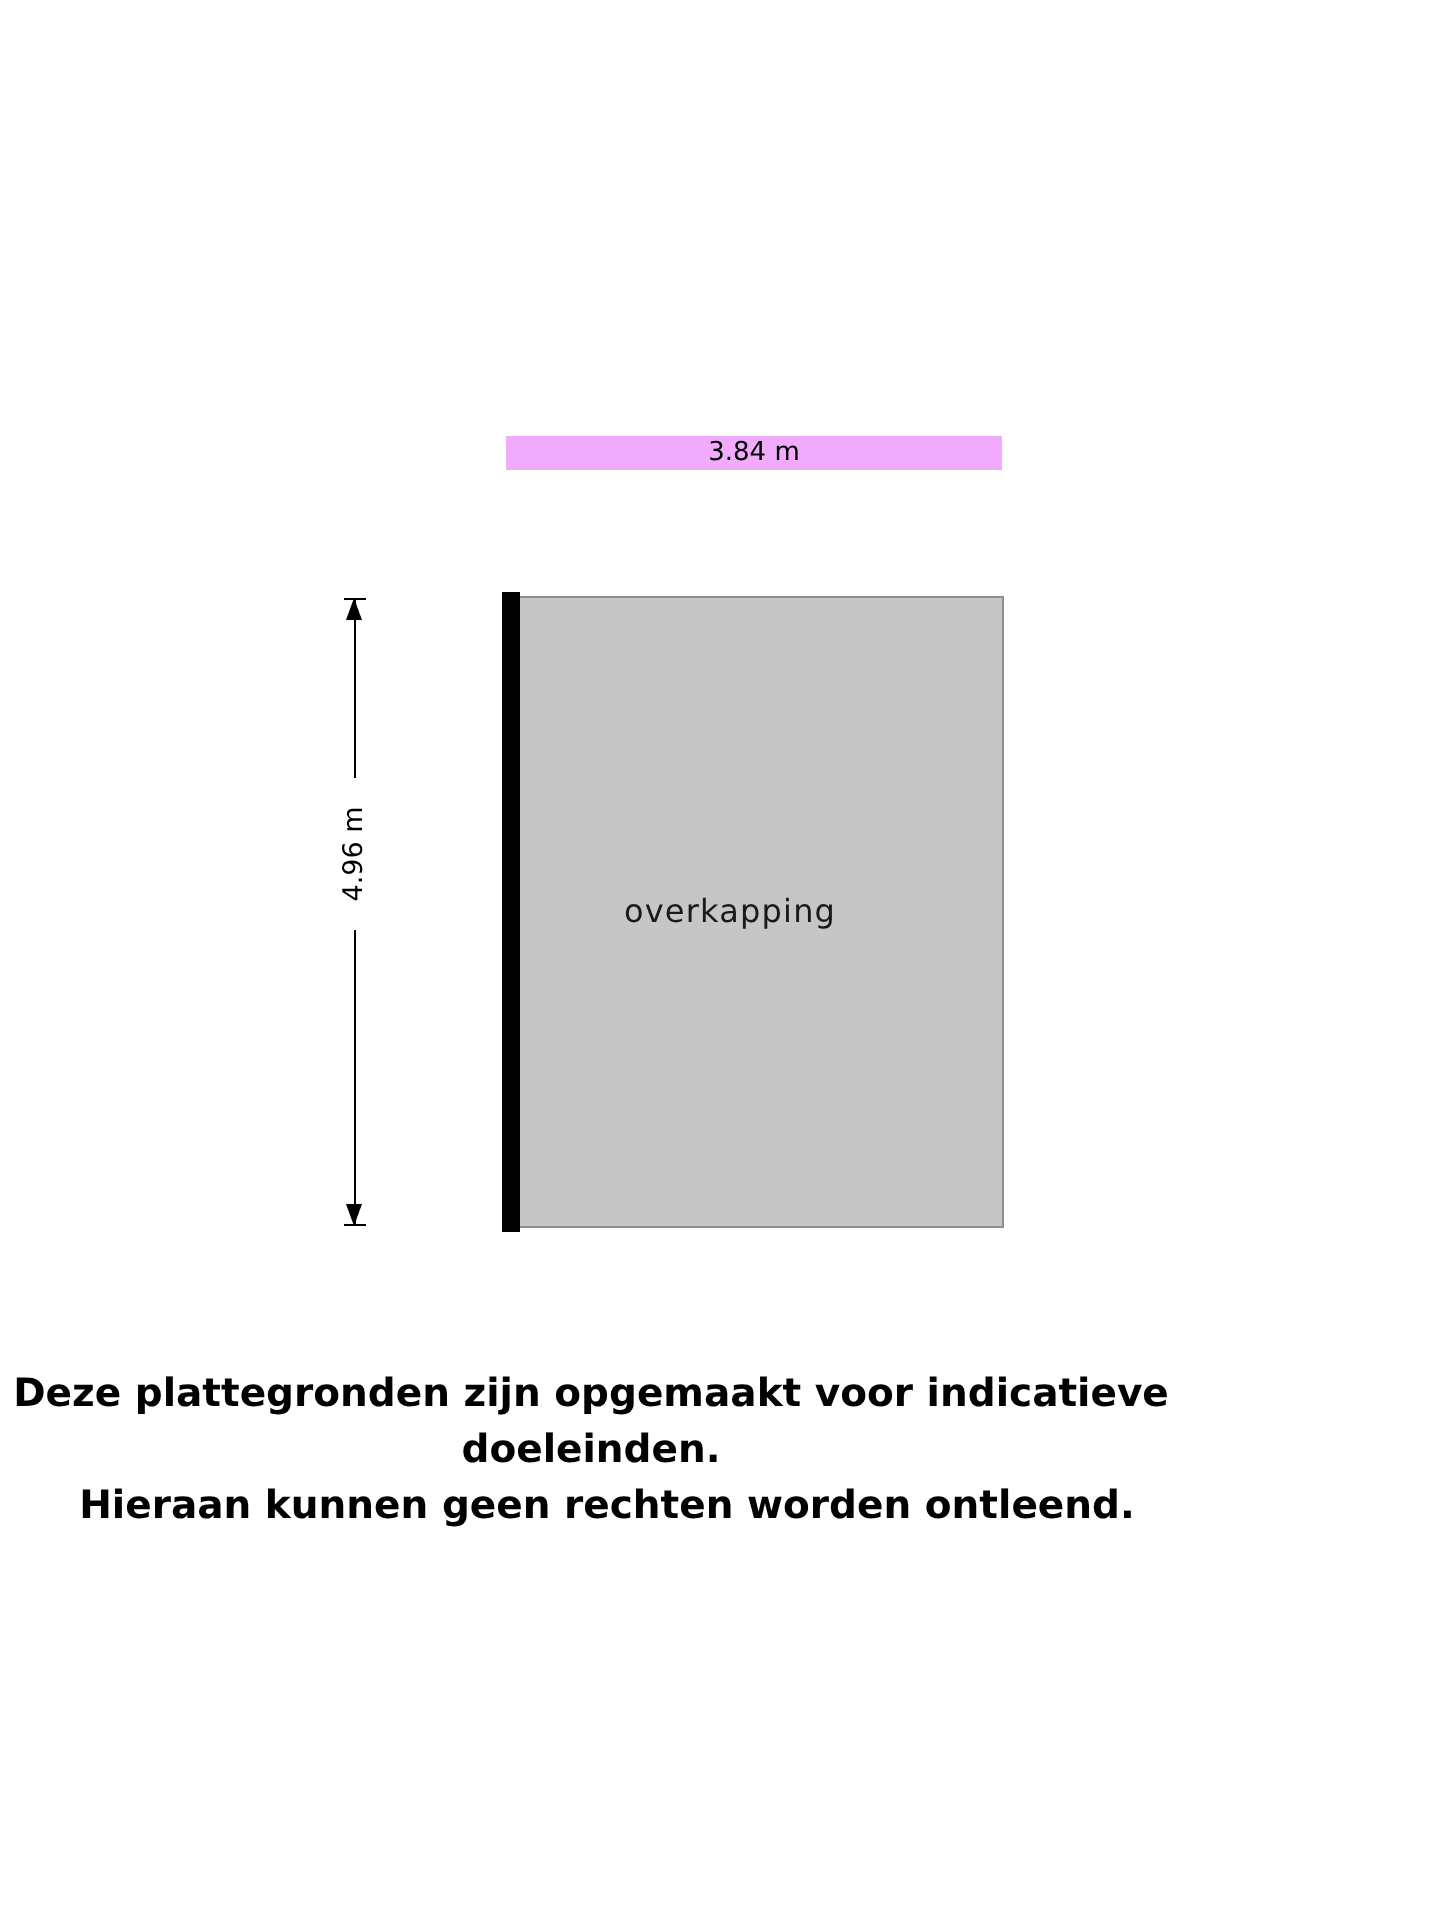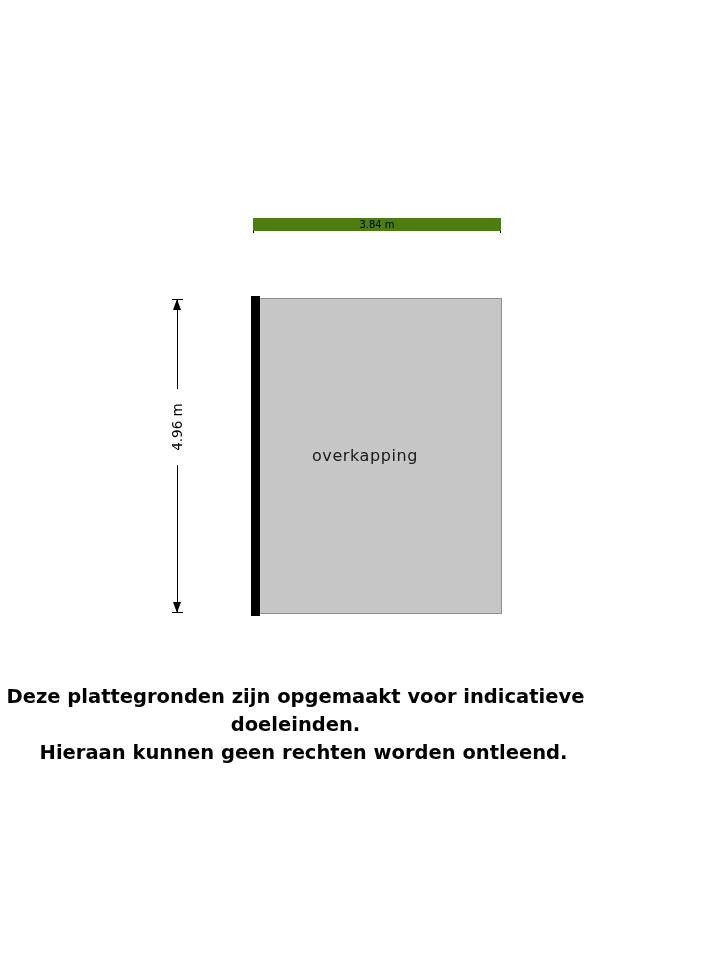--- a/index.html
+++ b/index.html
@@ -93,23 +93,23 @@
   .dim-top .arrow.right {
     right: 0;
     border-left: 11px solid #000000;
   }
   .dim-top-label {
     position: absolute;
     left: 253px;
     top: 218px;
     width: 248px;
     text-align: center;
-    font-size: 10px;
+    font-size: 13px;
     color: #000000;
-    background: #4d7c0f;
+    background: #f0abfc;
     padding: 1px 0;
   }
 
   
   .dim-left {
     position: absolute;
     left: 177px;
     top: 299px;
     width: 1px;
     height: 314px;

